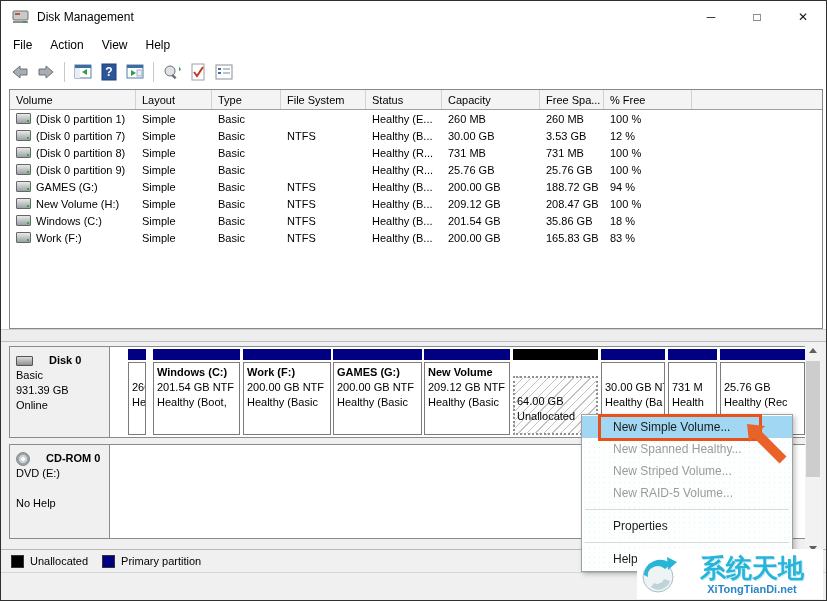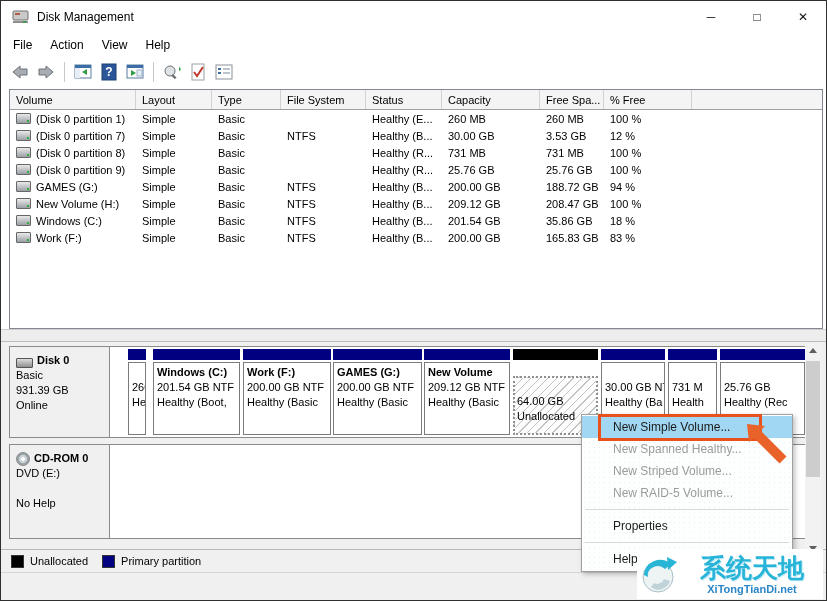--- a/index.html
+++ b/index.html
@@ -45,21 +45,21 @@
             border-top:1px solid #cfcfcf;border-bottom:1px solid #bdbdbd;box-sizing:border-box;}
 
   
   .graphic-area{position:absolute;left:0;top:341px;right:0;height:207px;background:#f0f0f0;}
   .disk-row{position:absolute;left:8px;top:4px;width:799px;height:92px;border:1px solid #8a8a8a;
             background:#fff;box-sizing:border-box;display:flex;}
   .cd-row{position:absolute;left:8px;top:102px;width:799px;height:95px;border:1px solid #8a8a8a;
           background:#fff;box-sizing:border-box;display:flex;}
   .row-info{width:100px;flex:0 0 100px;background:#f0f0f0;border-right:1px solid #8a8a8a;
             box-sizing:border-box;padding:6px 6px;font-size:11px;line-height:15px;}
-  .row-info .hd{font-weight:bold;display:flex;align-items:flex-end;gap:4px;font-size:11px;}
+  .row-info .hd{font-weight:bold;display:flex;align-items:center;gap:16px;font-size:11px;}
   .hdd-icon{display:inline-block;width:15px;height:8px;background:linear-gradient(#dcdcdc,#8f8f8f);
             border:1px solid #555;border-radius:1px;}
   .cd-icon{display:inline-block;width:12px;height:12px;border-radius:50%;border:1px solid #888;
            background:radial-gradient(circle,#fff 0 2px,#cfd6da 2px 4px,#9aa4a9 4px 6px);}
   .parts{flex:1;position:relative;background:#fff;}
   .part{position:absolute;top:2px;bottom:2px;display:flex;flex-direction:column;box-sizing:border-box;}
   .part .strip{height:11px;background:#000080;flex:0 0 11px;}
   .part .body{flex:1;border:1px solid #7b7b7b;margin-top:2px;padding:2px 3px;font-size:11px;
               line-height:15px;overflow:hidden;white-space:nowrap;background:#fff;}
   .part .l0{font-weight:bold;height:15px;}

